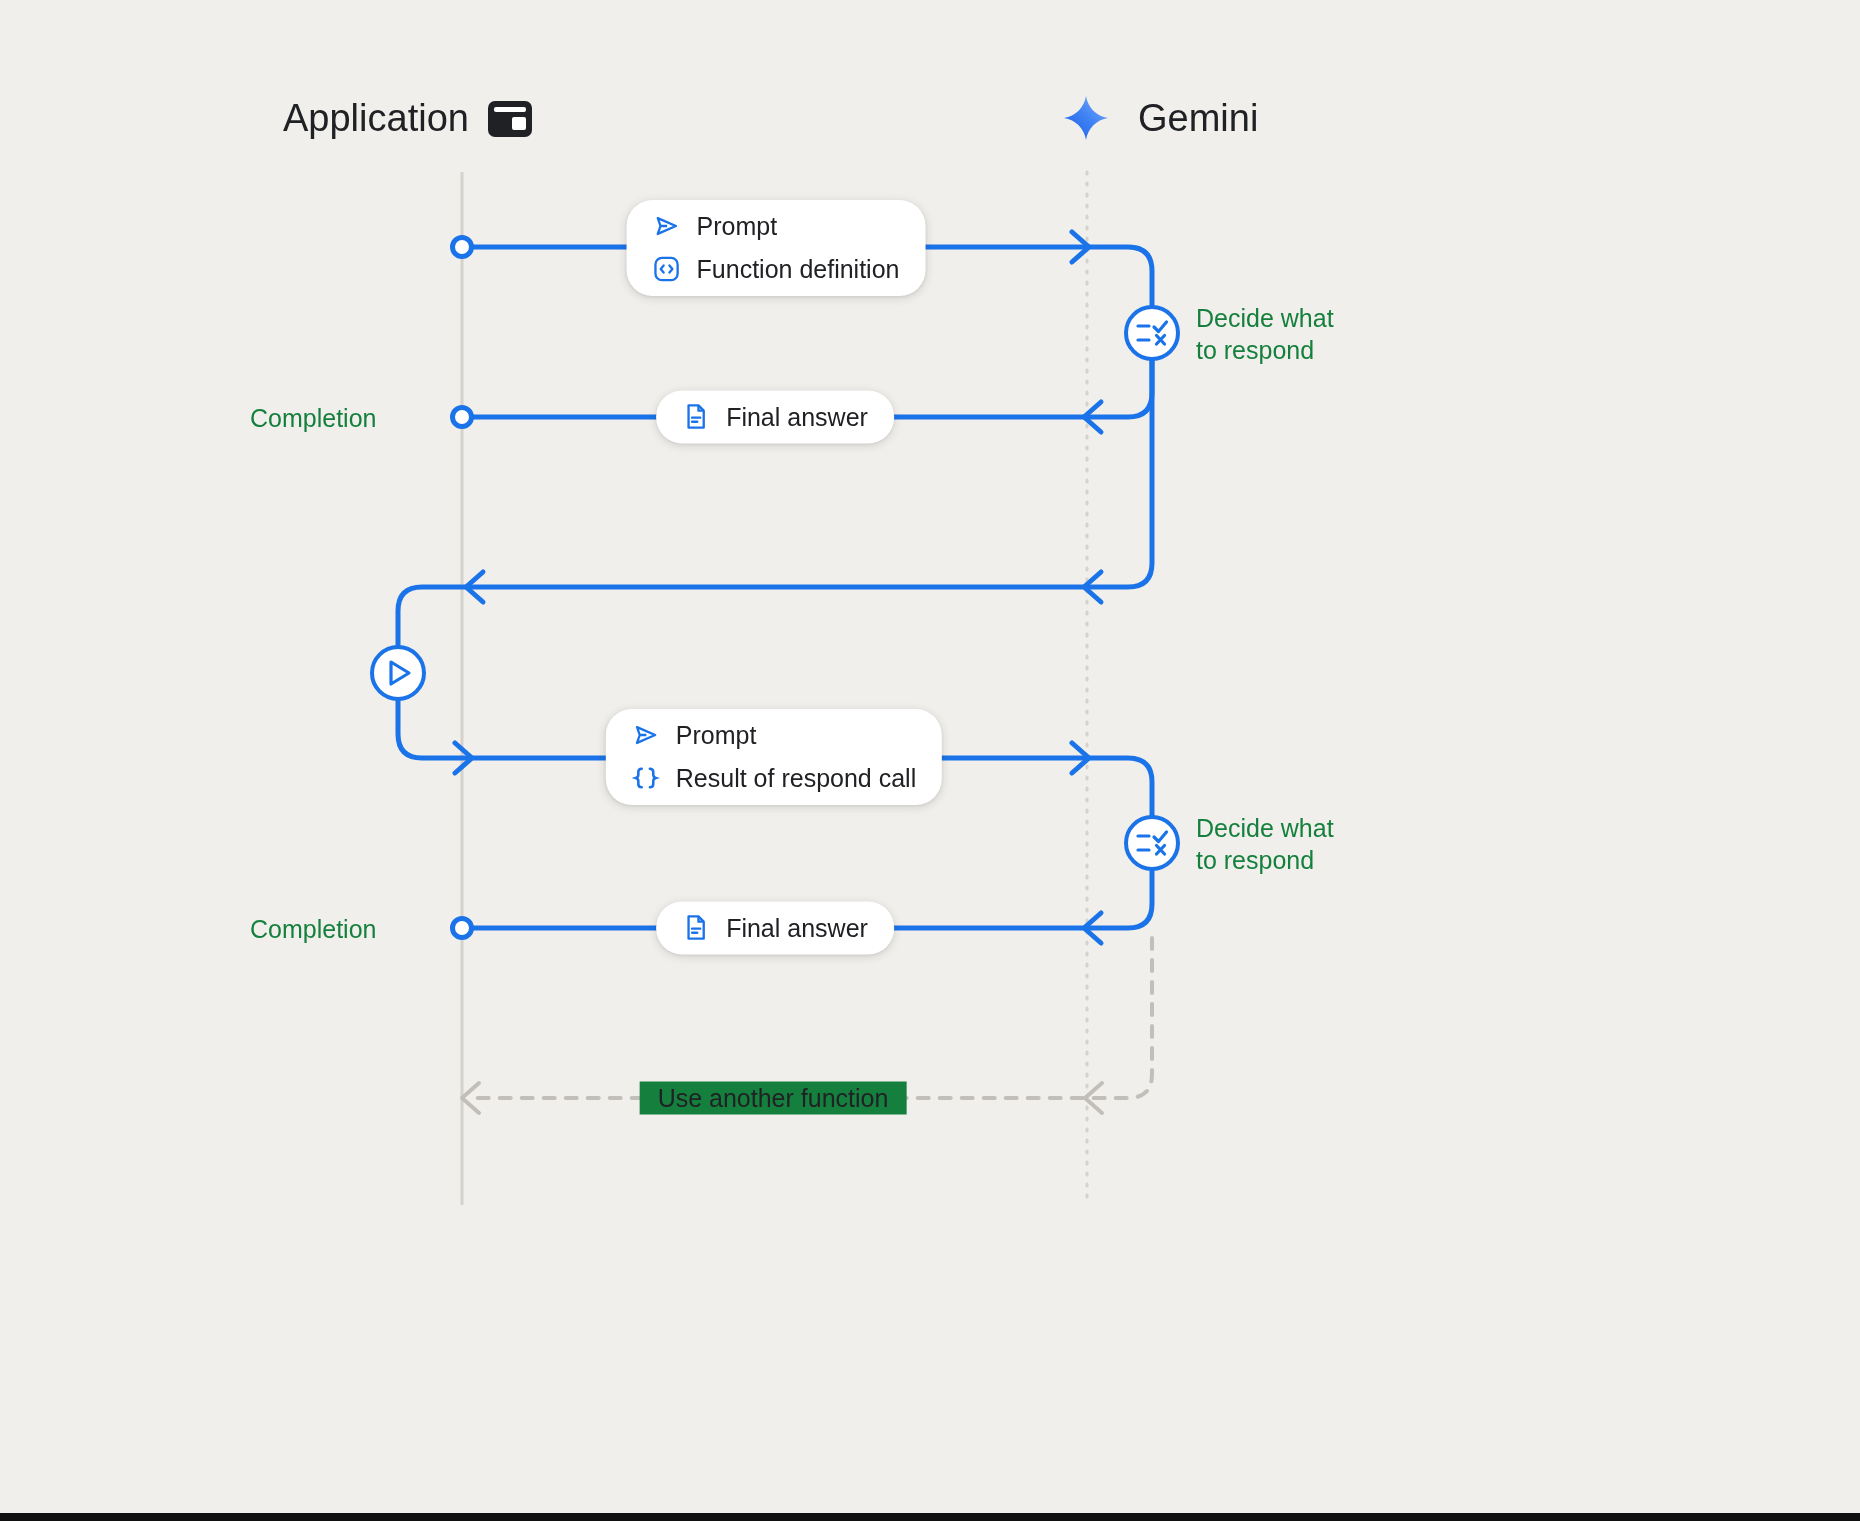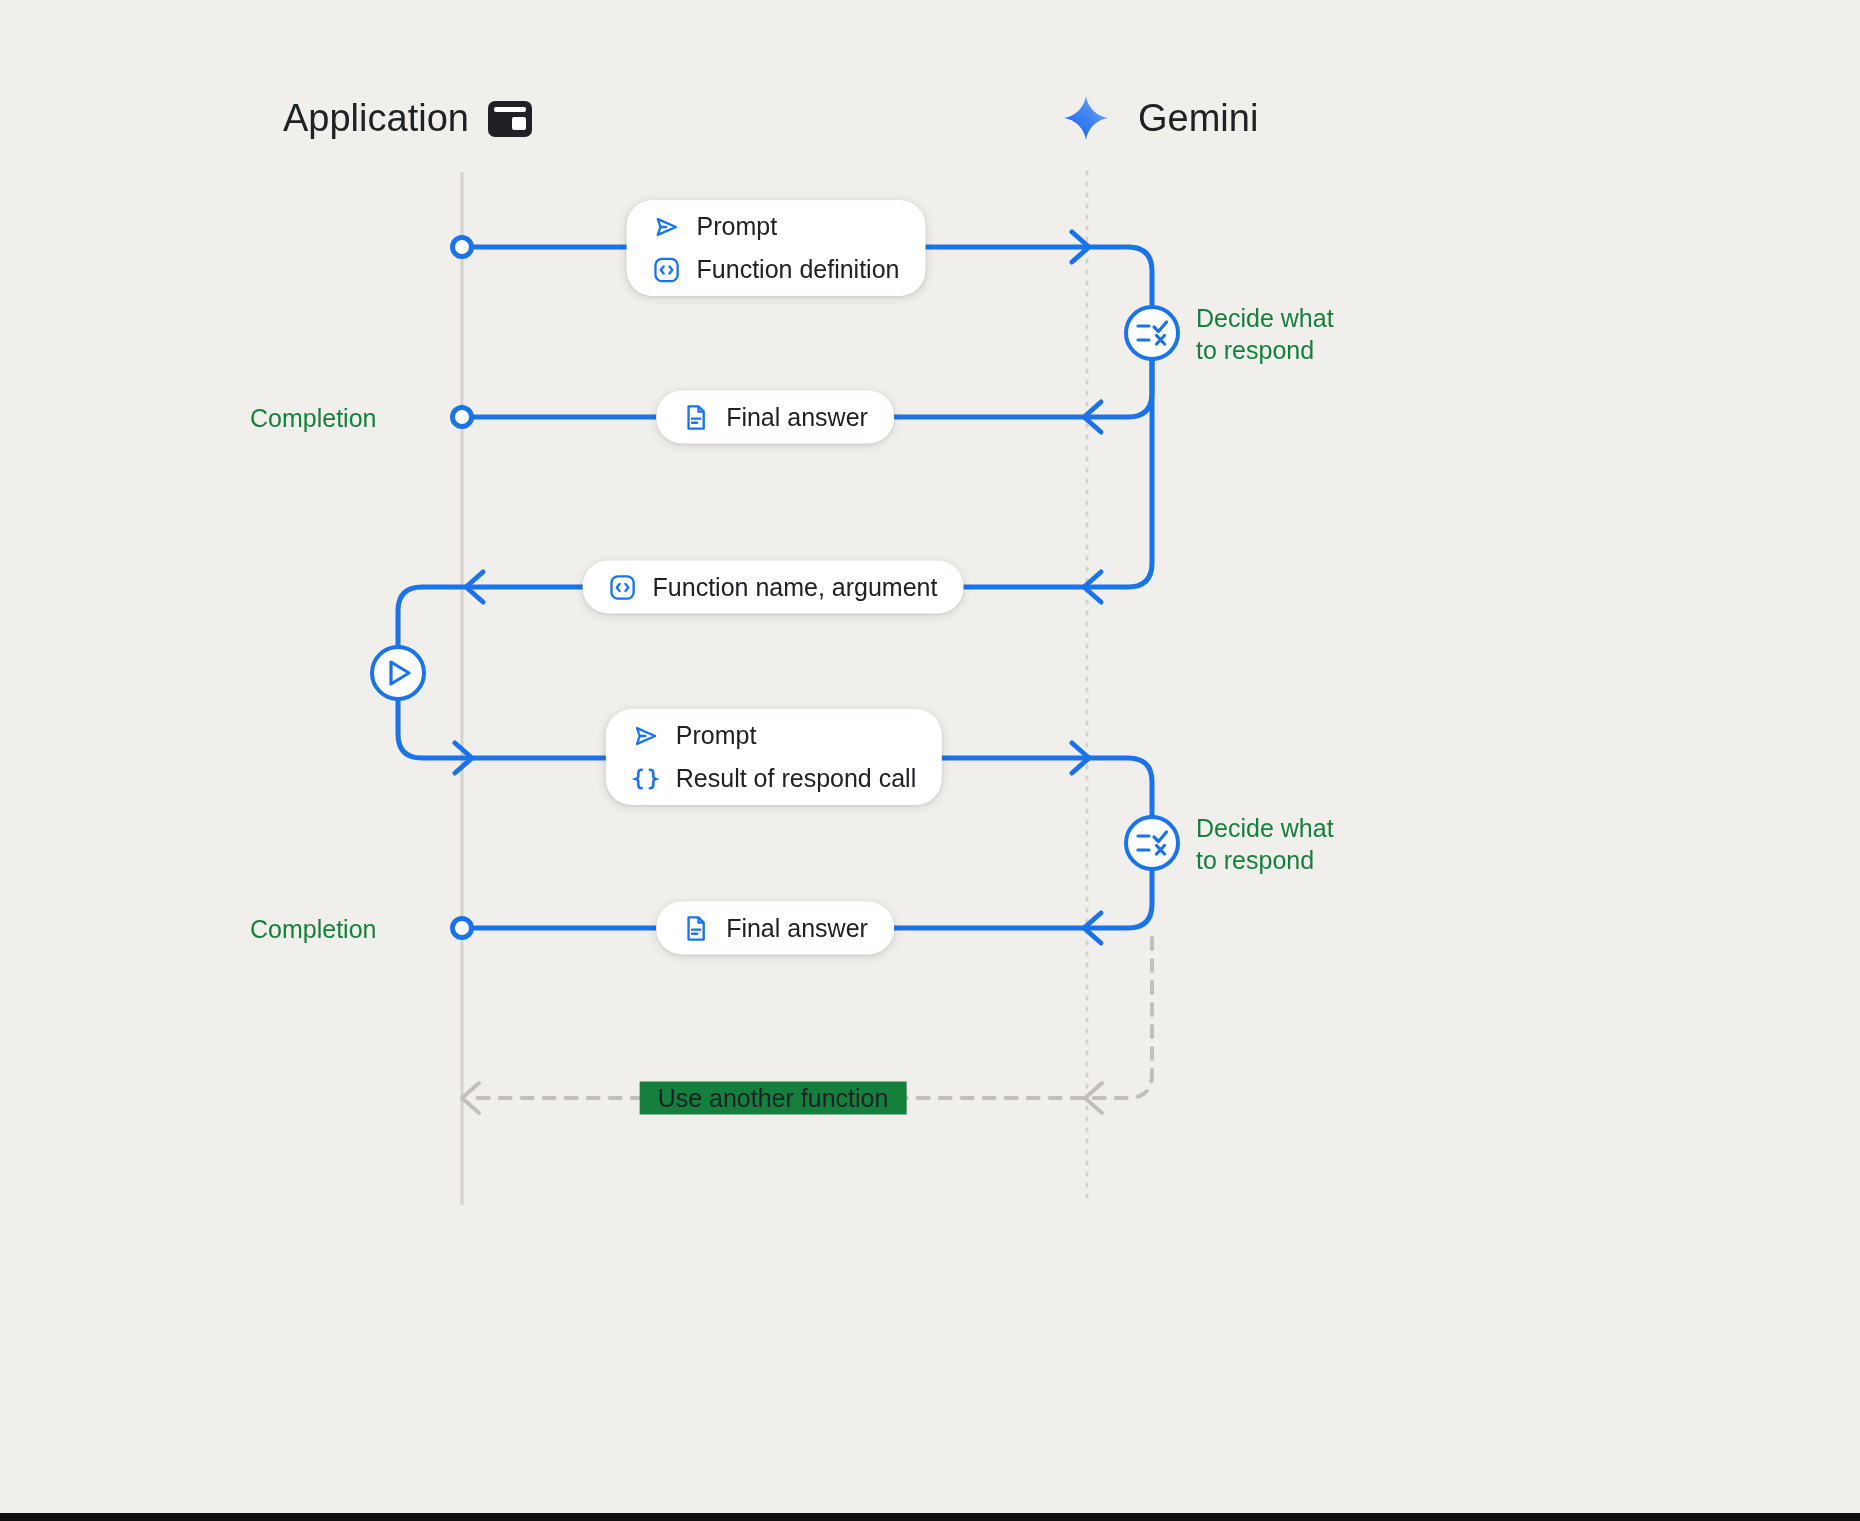--- a/index.html
+++ b/index.html
@@ -12,21 +12,21 @@
   .hdr{display:flex;align-items:center;gap:18px;font-size:38px;font-weight:500;color:#202124;}
   .blue-label{font-size:25px;font-weight:500;color:#15803d;line-height:1.28;}
   .prewrap{white-space:pre-line;}
   .right{}
   .pill{
     position:absolute;transform:translate(-50%,-50%);
     background:#ffffff;border-radius:26px;
     box-shadow:0 2px 10px rgba(32,33,36,.14), 0 1px 3px rgba(32,33,36,.08);
     padding:12px 26px;display:flex;flex-direction:column;gap:14px;z-index:5;
   }
-  .pill .row{display:flex;align-items:flex-end;gap:16px;font-size:25px;color:#202124;white-space:nowrap;}
+  .pill .row{display:flex;align-items:flex-start;gap:16px;font-size:25px;color:#202124;white-space:nowrap;}
   .picon{display:inline-flex;width:28px;height:28px;align-items:center;justify-content:center;flex:0 0 auto;}
   .lbl-use{
     position:absolute;left:773px;top:1098px;transform:translate(-50%,-50%);
     background:#15803d;padding:2px 18px;font-size:25px;font-weight:500;color:#202124;z-index:4;white-space:nowrap;
   }
   .bottom-bar{position:absolute;left:0;right:0;bottom:0;height:8px;background:#101010;z-index:10;}
 </style>
 </head>
 <body>
 
@@ -148,32 +148,20 @@
         <svg viewBox="0 0 24 24" width="28" height="28" fill="none" stroke="#1a73e8" stroke-width="2" stroke-linejoin="round">
           <path d="M5.5 2.5 h8.5 l4.5 4.5 v14.5 h-13 z"></path>
             <path d="M14 2.5 v4.5 h4.5"></path>
           <path d="M8.5 13 h7 M8.5 16.5 h4.5" stroke-linecap="round"></path>
         </svg>
       </span>
       <span>Final answer</span>
     </div>
   </div>
 
-  <div class="pill" style="left:773px;top:587px;">
-    <div class="row">
-      <span class="picon">
-        <svg viewBox="0 0 24 24" width="28" height="28" fill="none" stroke="#1a73e8" stroke-width="2" stroke-linecap="round" stroke-linejoin="round">
-          <rect x="2.5" y="2.5" width="19" height="19" rx="5.5"></rect>
-          <path d="M9.5 9 L7 12 L9.5 15"></path>
-            <path d="M14.5 9 L17 12 L14.5 15"></path>
-        </svg>
-      </span>
-      <span>Function name, argument</span>
-    </div>
-  </div>
 
   <div class="pill" style="left:774px;top:757px;">
     <div class="row">
       <span class="picon">
         <svg viewBox="0 0 24 24" width="28" height="28" fill="none" stroke="#1a73e8" stroke-width="2" stroke-linejoin="round">
           <path d="M4.5 5.2 L20 12 L4.5 18.8 L6.8 12 Z"></path>
             <line x1="6.8" y1="12" x2="12.5" y2="12"></line>
         </svg>
       </span>
       <span>Prompt</span>

